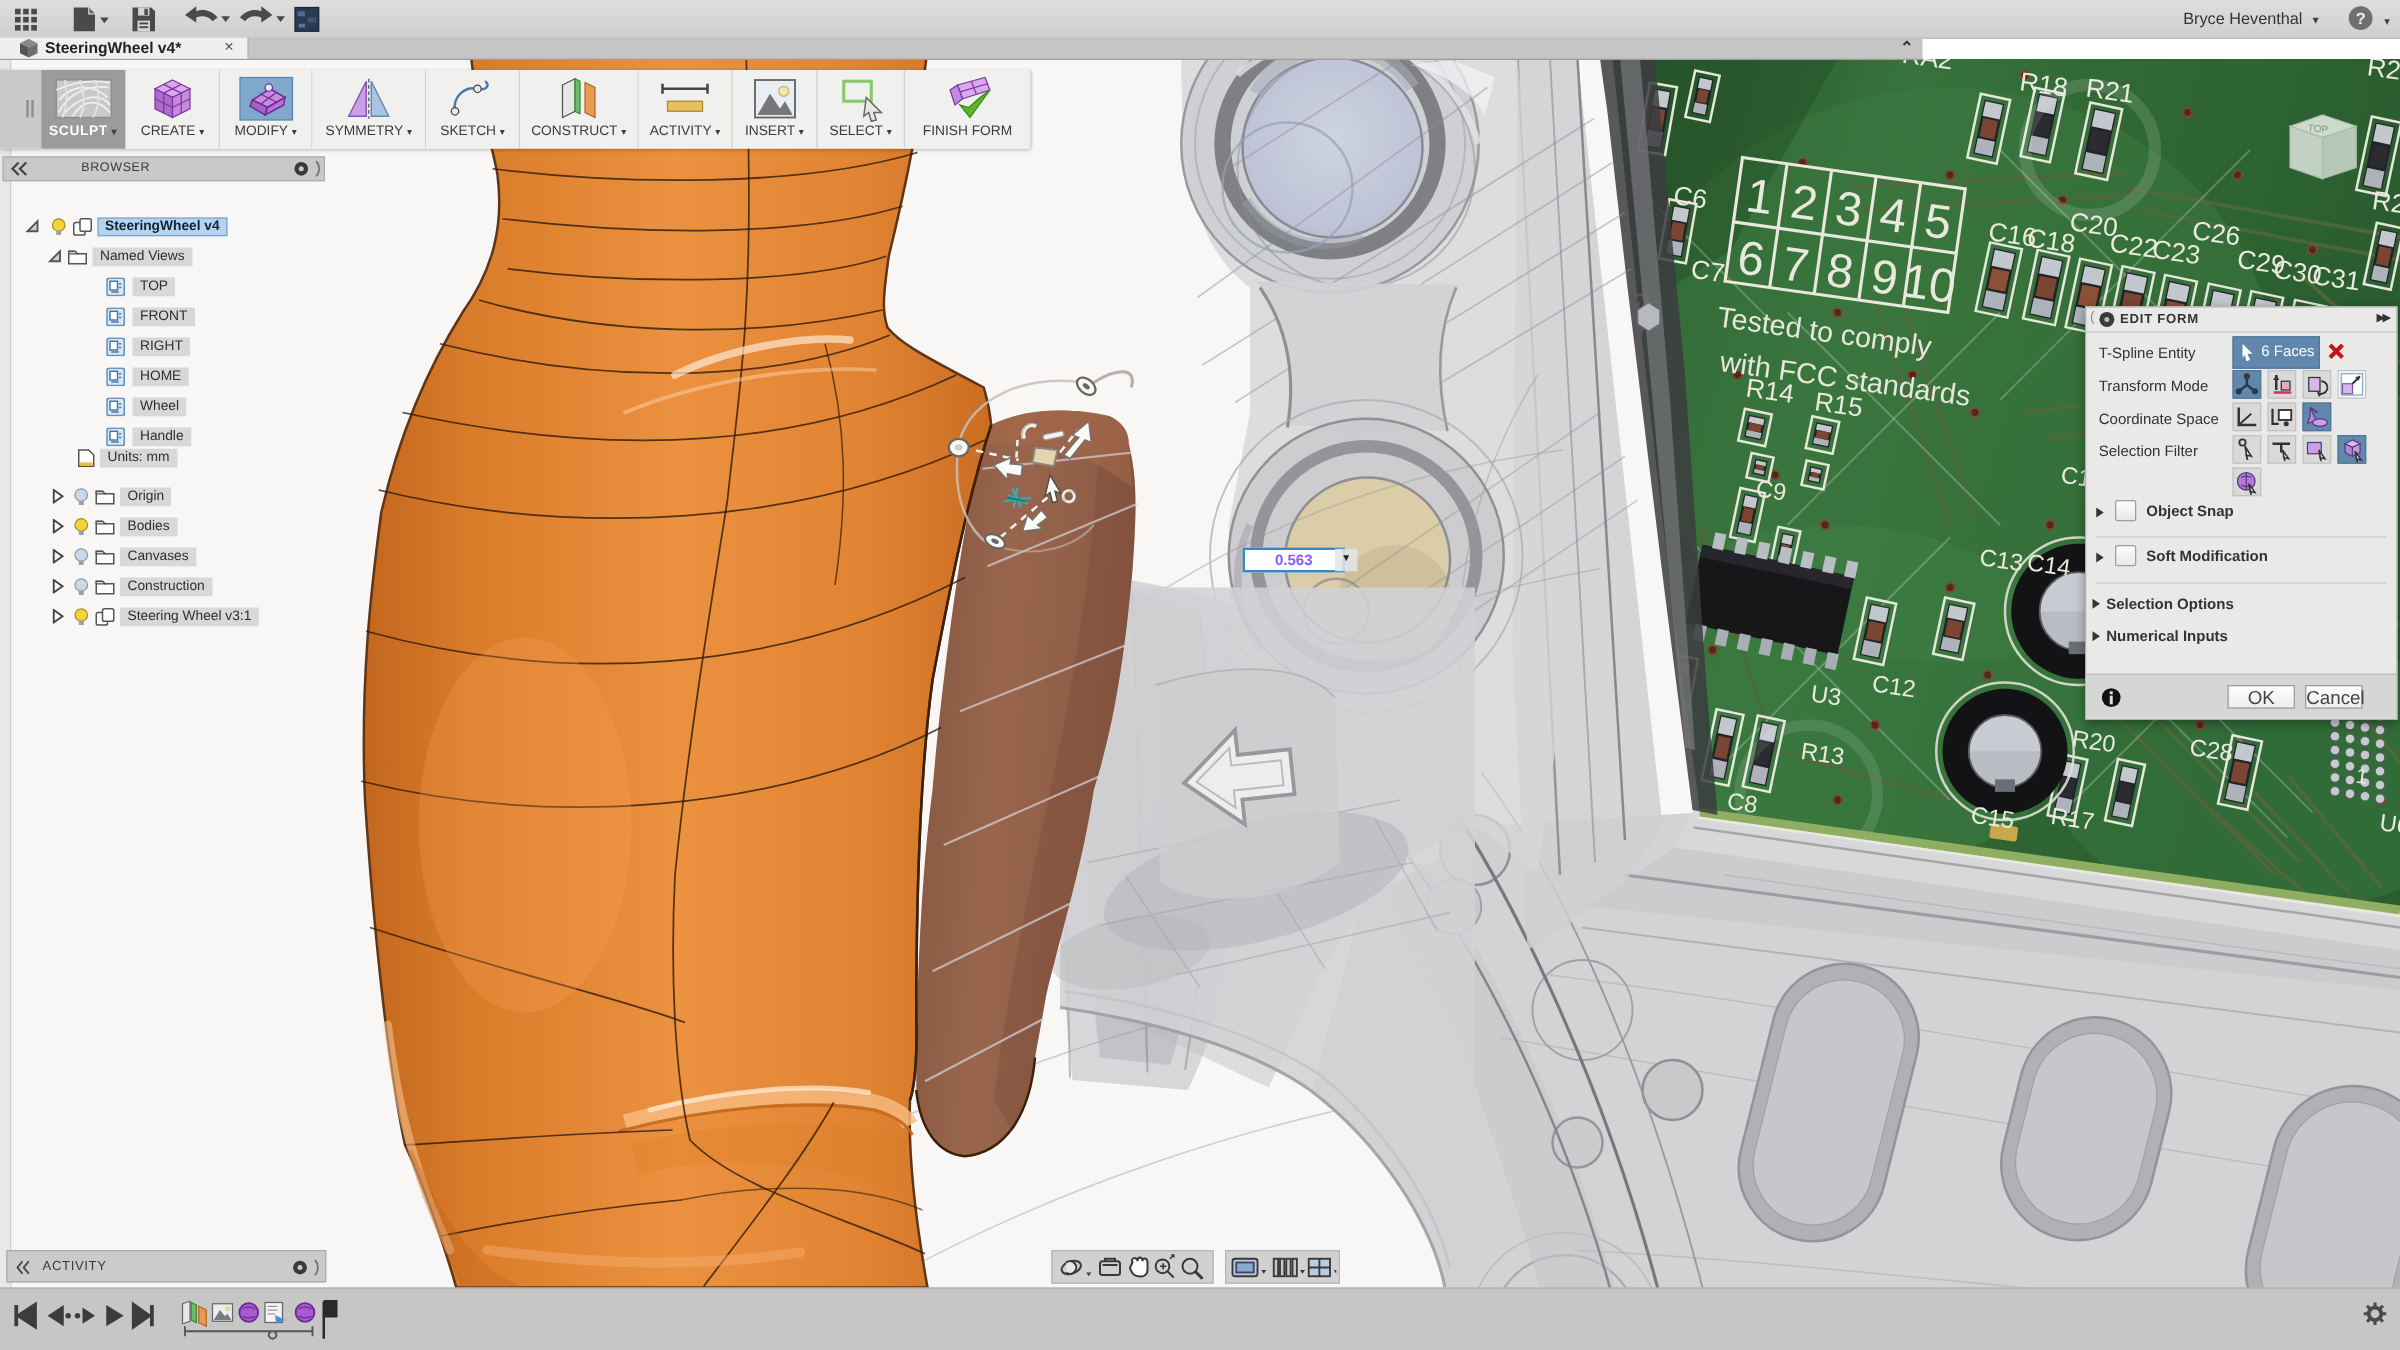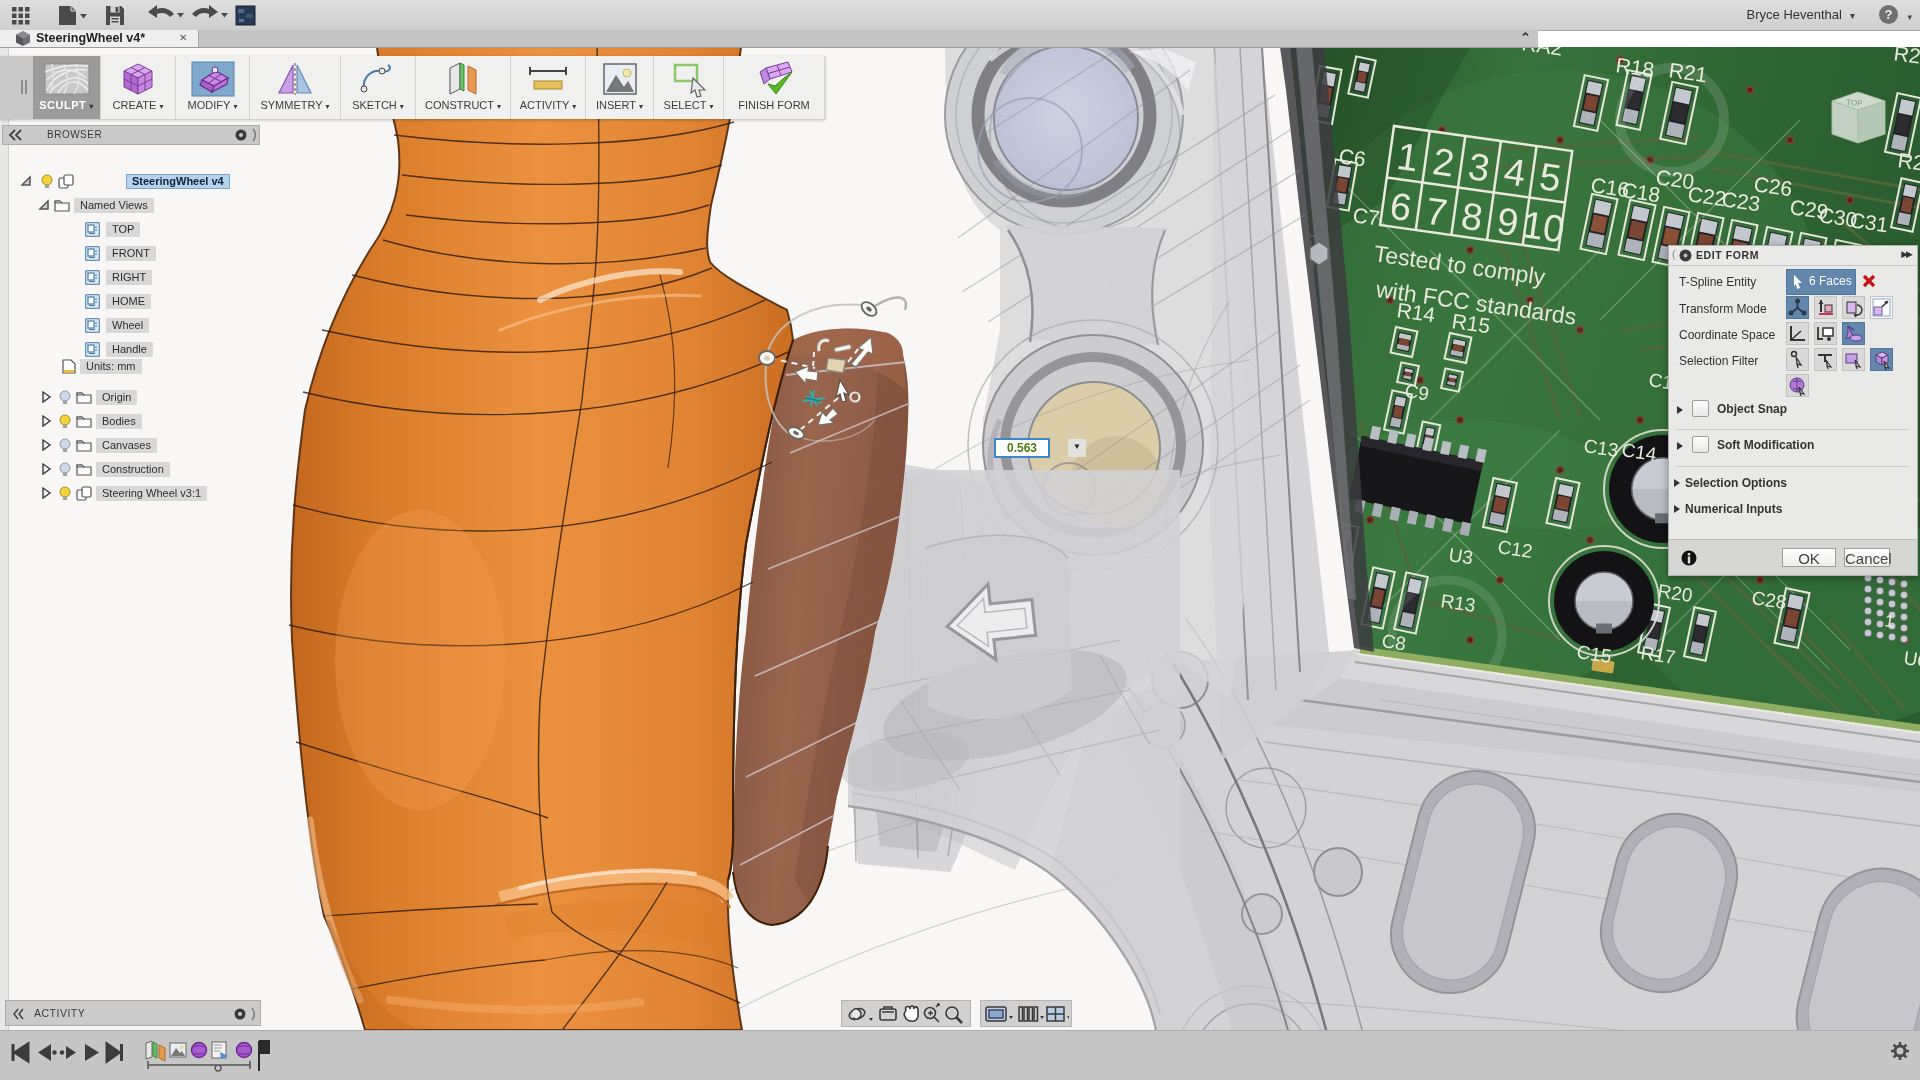--- a/index.html
+++ b/index.html
@@ -32,46 +32,46 @@
   .rsec{position:relative;background:#f0f0ef;border-right:1px solid #d3d3d3;display:flex;flex-direction:column;align-items:center;box-sizing:border-box;}
   .rsec .ic{height:46px;display:flex;align-items:center;justify-content:center;width:100%;}
   .rsec .lb{font-size:11px;color:#3c3c3c;white-space:nowrap;margin-top:-3px;}
   .rsec .lb:after{content:"▾";font-size:8px;margin-left:3px;color:#3c3c3c;}
   .rsec.nodrop .lb:after{content:"";margin-left:0;}
   #sculpt{background:#9b9b9b;}
   #sculpt .lb{color:#fff;font-weight:bold;letter-spacing:0.5px;}
   
   #browser{position:absolute;left:2px;top:125px;width:258px;z-index:10;font-size:11px;}
   #bhead{height:18px;background:rgba(198,198,198,0.95);border:1px solid #adadad;position:relative;}
-  #bhead .t{position:absolute;left:20px;top:3px;font-size:10px;color:#3a3a3a;letter-spacing:0.5px;padding-left:24px;}
+  #bhead .t{position:absolute;left:38px;top:3px;font-size:10px;color:#3a3a3a;letter-spacing:0.5px;padding-left:24px;}
   #btree{position:relative;}
   .trow{position:absolute;height:18px;display:flex;align-items:center;}
   .tlabel{background:rgba(186,186,186,0.5);padding:1px 6px 2px 6px;color:#2e2e2e;white-space:nowrap;}
-  .tlabel.sel{background:#b5d2ee;border:1px solid #7aa7d0;color:#123;font-weight:bold;padding:0 5px 1px 5px;margin-left:48px;}
+  .tlabel.sel{background:#b5d2ee;border:1px solid #7aa7d0;color:#123;font-weight:bold;padding:0 5px 1px 5px;}
   
   #editform{position:absolute;left:1668px;top:245px;width:248px;height:329px;z-index:25;
     background:#e9e9e8;border:1px solid #b0b0b0;box-shadow:0 2px 8px rgba(0,0,0,0.35);font-size:12px;color:#333;}
   #efhead{height:19px;border-bottom:1px solid #c6c6c6;position:relative;}
   #efhead .t{position:absolute;left:27px;top:3px;font-size:10.5px;font-weight:bold;color:#333;letter-spacing:0.6px;}
   #efbody{position:relative;}
   .eflabel{position:absolute;left:10px;font-size:12px;color:#333;}
   .eftile{position:absolute;width:23px;height:23px;background:#d9d9d9;border:1px solid #c2c2c2;box-sizing:border-box;}
   .eftile svg{position:absolute;left:0;top:0;}
   .eftile.sel{background:#6187ac;border-color:#53779a;}
   .efarrow{position:absolute;left:8px;width:0;height:0;border-left:6px solid #333;border-top:4px solid transparent;border-bottom:4px solid transparent;}
   .efcheck{position:absolute;width:15px;height:15px;background:linear-gradient(#fdfdfd,#e8e8e8);border:1px solid #9e9e9e;border-radius:2px;}
   .efbold{position:absolute;font-weight:bold;color:#333;font-size:12px;}
   .efsep{position:absolute;left:8px;width:232px;border-top:1px solid #c9c9c9;}
   #effoot{position:absolute;left:0;bottom:0;width:100%;height:35px;background:#d6d6d5;border-top:1px solid #bdbdbd;}
   .efbtn{position:absolute;top:8px;height:19px;background:linear-gradient(#fefefe,#ededed);border:1px solid #9e9e9e;
     font-size:15px;color:#444;text-align:center;line-height:19px;box-sizing:border-box;}
   
-  #valbox{position:absolute;left:994px;top:438px;width:56px;height:20px;z-index:15;
+  #valbox{position:absolute;left:994px;top:438px;width:82px;height:20px;z-index:15;
     background:#fff;border:2px solid #3c85c6;box-sizing:border-box;text-align:center;
-    font-size:12px;font-weight:bold;color:#4d7c0f;line-height:16px;}
+    font-size:12px;font-weight:bold;color:#8b5cf6;line-height:16px;}
   #valdrop{position:absolute;left:1068px;top:439px;width:18px;height:18px;z-index:15;background:rgba(228,228,230,0.85);
     text-align:center;line-height:15px;font-size:8px;color:#222;}
   
   #activity{position:absolute;left:5px;top:1000px;width:256px;height:26px;background:rgba(200,200,200,0.95);
     border:1px solid #aaa;z-index:12;box-sizing:border-box;}
   #activity .t{position:absolute;left:28px;top:6px;font-size:10.5px;color:#3a3a3a;letter-spacing:0.5px;}
   
   #timeline{position:absolute;left:0;top:1030px;width:1920px;height:50px;background:#c6c6c6;z-index:12;
     border-top:1px solid #adadad;}
   

